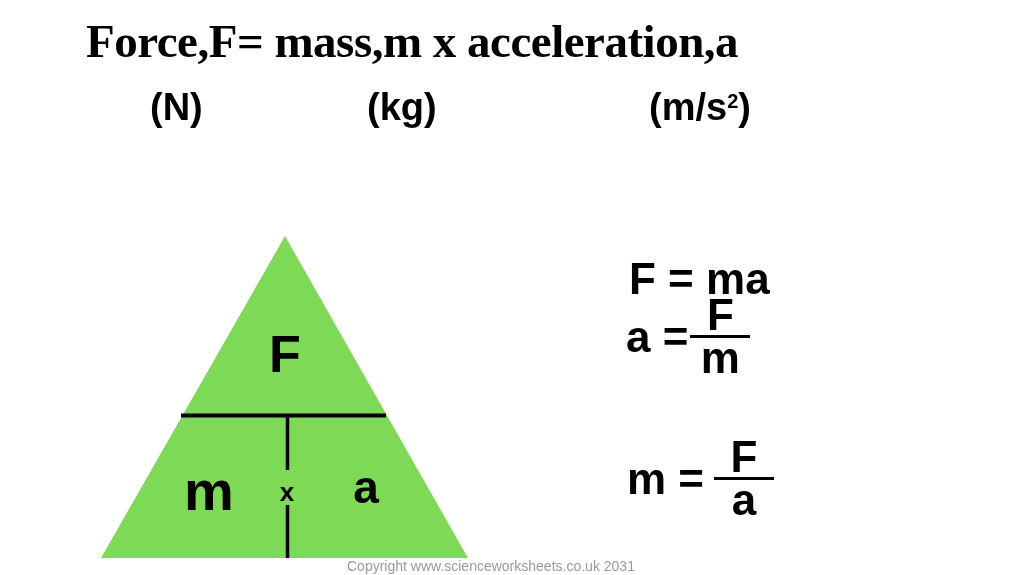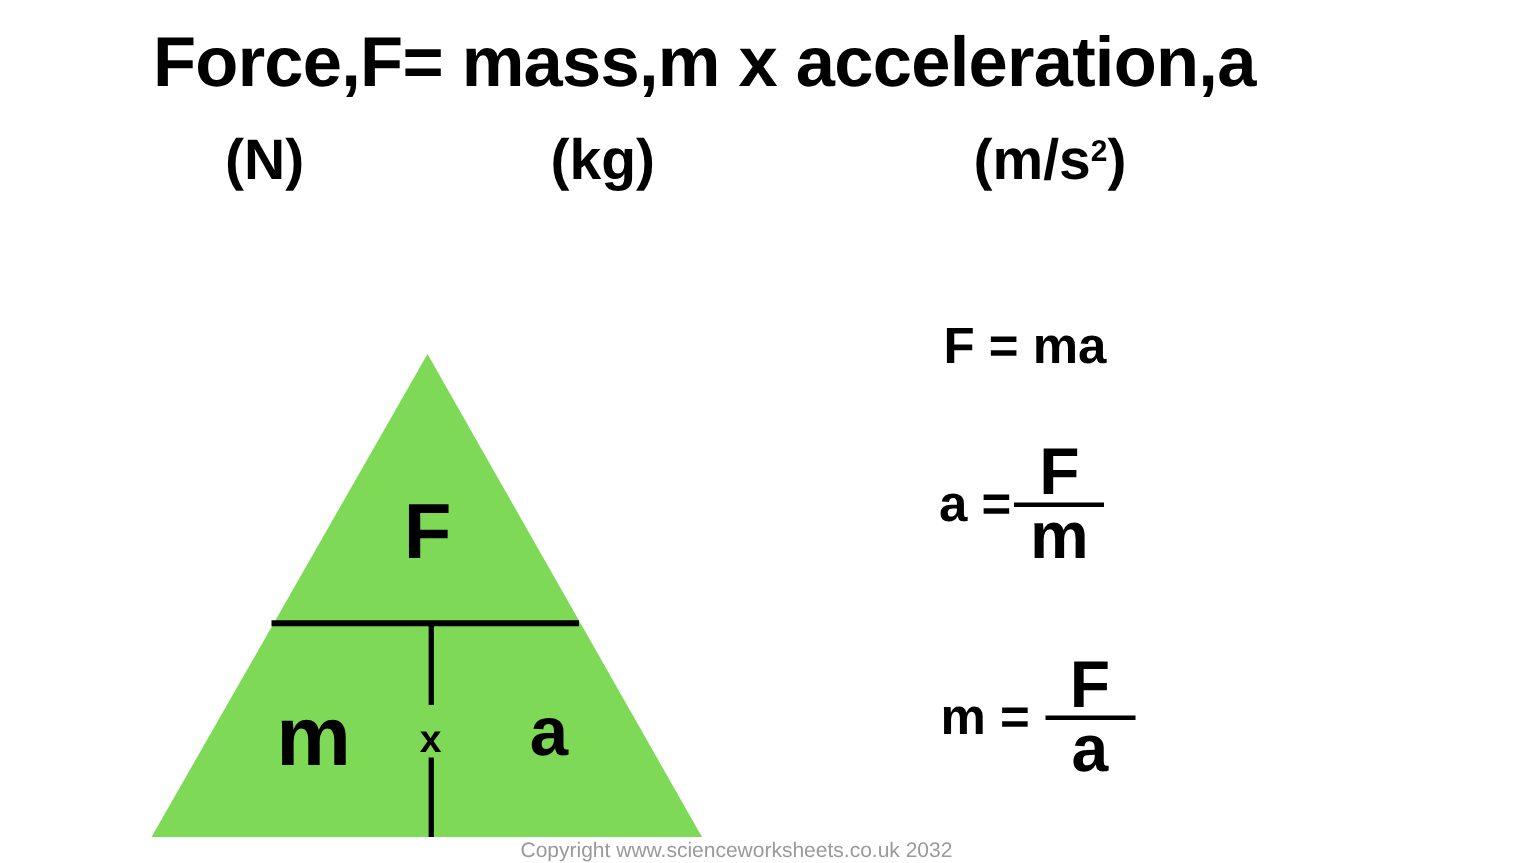--- a/index.html
+++ b/index.html
@@ -1,24 +1,24 @@
 <!DOCTYPE html>
 <html><head>
   <meta charset="utf-8">
   <style>
     html, body { margin: 0; padding: 0; }
     body {
       width: 1024px; height: 575px; background: #ffffff; position: relative; overflow: hidden;
       font-family: "Liberation Sans", "DejaVu Sans", sans-serif; color: #000;
     }
     .abs { position: absolute; white-space: nowrap; }
-    .title { left: 102px; top: 12px; font-size: 47px; font-weight: bold; letter-spacing: -0.5px; line-height: 58px; }
+    .title { left: 86px; top: 12px; font-size: 47px; font-weight: bold; letter-spacing: -0.5px; line-height: 58px; font-family: Liberation Serif, serif; }
     .unit { top: 84px; font-size: 38px; font-weight: bold; line-height: 46px; }
     .unit sup { font-size: 20px; position: relative; top: -6px; vertical-align: top; }
-    .eq { font-size: 34px; font-weight: bold; line-height: 48px; }
+    .eq { font-size: 44px; font-weight: bold; line-height: 48px; margin-top: 48px; }
     .frac { display: inline-flex; flex-direction: column; align-items: center; vertical-align: middle; }
     .frac .num, .frac .den { font-size: 44px; font-weight: bold; line-height: 40px; }
     .frac .bar { height: 3px; background: #000; }
     svg text { font-family: "Liberation Sans", "DejaVu Sans", sans-serif; font-weight: bold; }
     .copyright { left: 347px; top: 557px; font-size: 14px; color: #9a9a9a; line-height: 18px; }
   </style>
 </head>
 <body>
 
 <div class="abs title">Force,F= mass,m x acceleration,a</div>
@@ -49,13 +49,13 @@
 </div>
 
 <div class="abs" style="left:627px; top:437px;">
   <span class="eq" style="vertical-align:middle;">m =</span><span class="frac" style="margin-left:10px;">
     <span class="num">F</span>
     <span class="bar" style="width:60px;"></span>
     <span class="den">a</span>
   </span>
 </div>
 
-<div class="abs copyright">Copyright www.scienceworksheets.co.uk 2032</div>
+<div class="abs copyright">Copyright www.scienceworksheets.co.uk 2031</div>
 
 </body></html>

